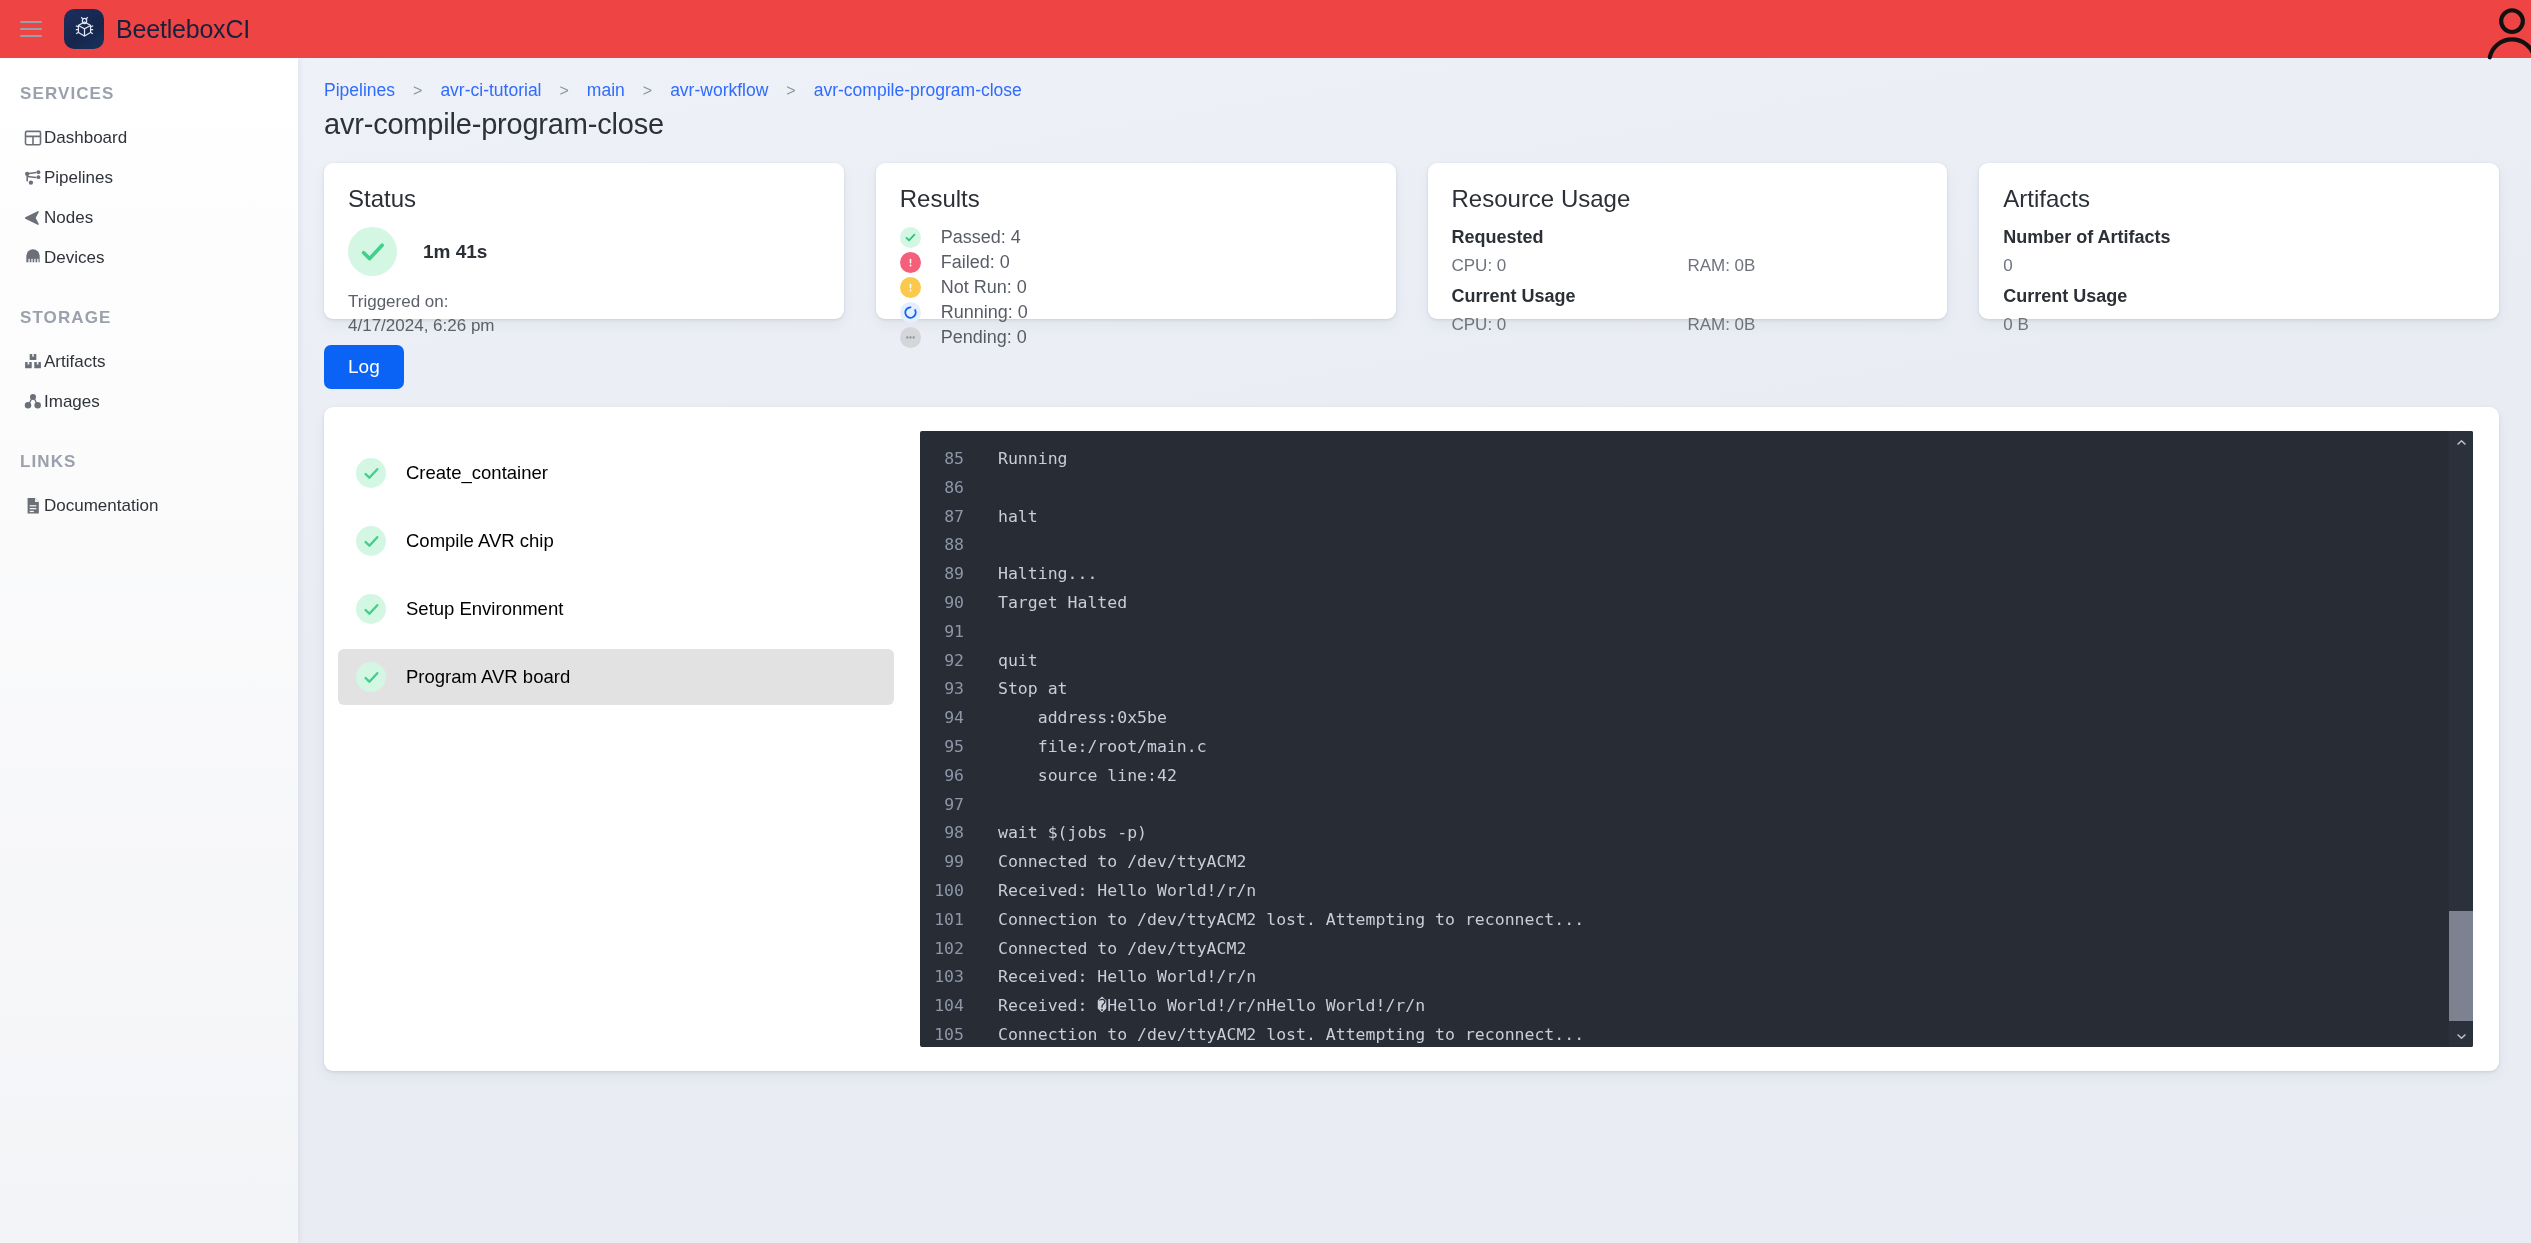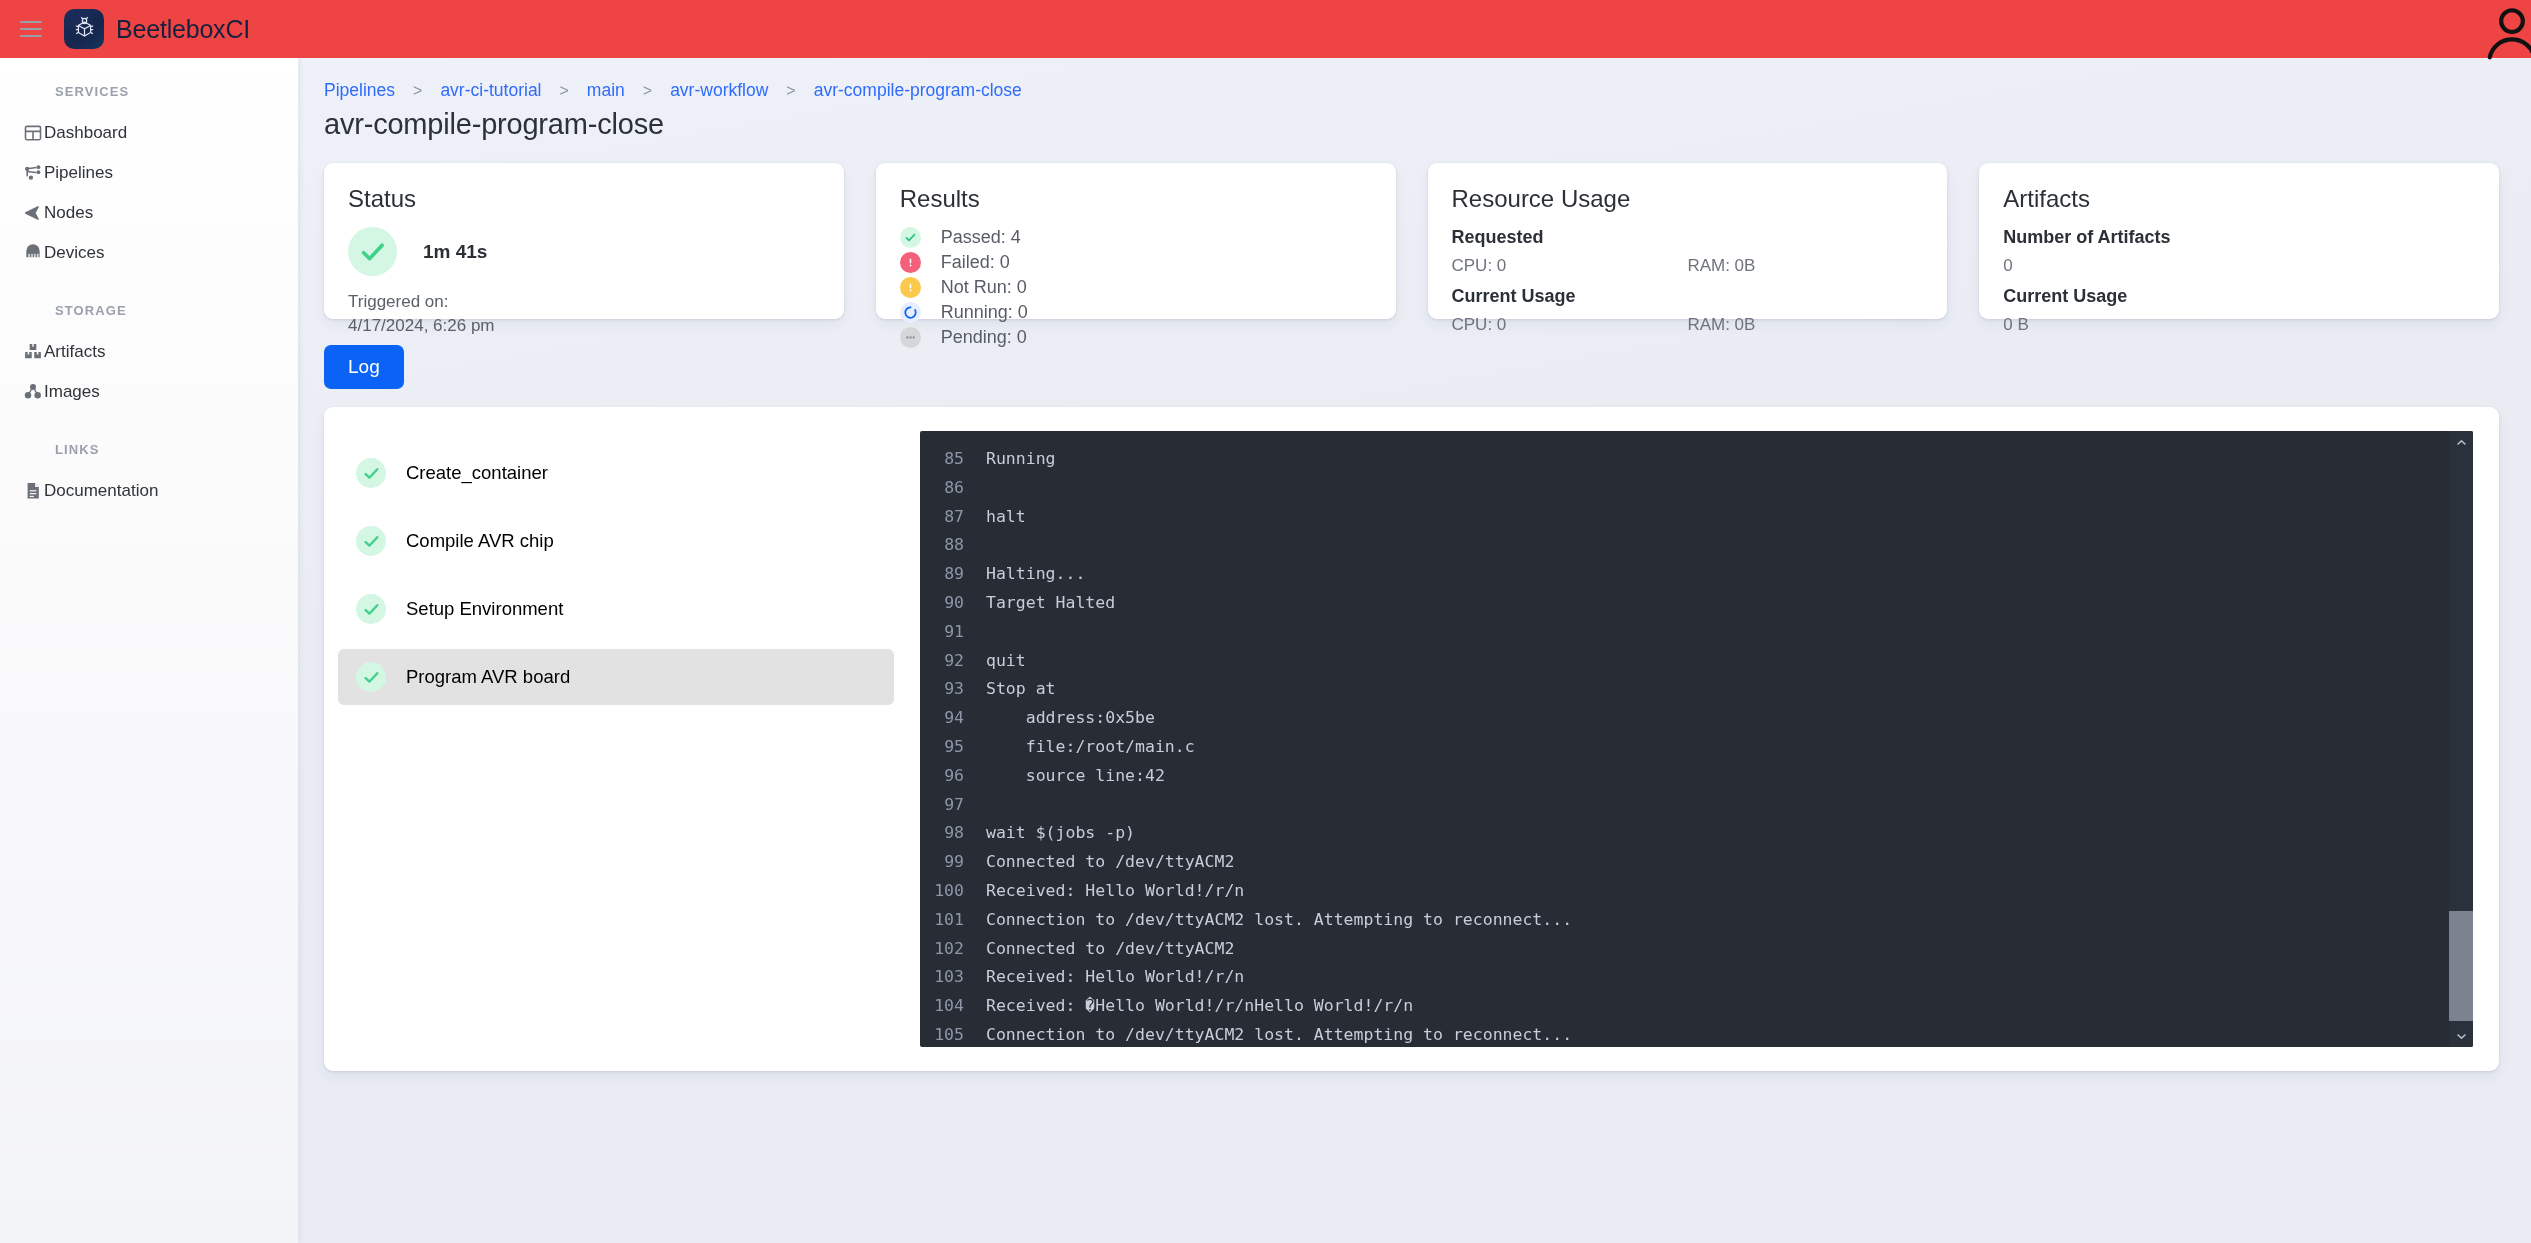--- a/index.html
+++ b/index.html
@@ -38,22 +38,22 @@
   .body-row { flex: 1; display: flex; min-height: 0; }
 
   
   .sidebar {
     width: 298px; min-width: 298px;
     background: linear-gradient(180deg,#ffffff 0%, #fbfbfc 35%, #f3f4f7 100%);
     padding-top: 26px; position: relative; z-index: 20;
     box-shadow: 2px 0 6px rgba(30,40,70,.06);
   }
   .nav-section-label {
-    font-size: 13px; font-weight: bold; letter-spacing: 1.1px;
-    color: #9aa1ac; padding: 0 15px 0 20px; margin-bottom: 14px; margin-left: 35px;
+    font-size: 17px; font-weight: bold; letter-spacing: 1.1px;
+    color: #9aa1ac; padding: 0 15px 0 20px; margin-bottom: 14px;
   }
   .nav-group { margin-bottom: 30px; }
   .nav-item {
     display: flex; align-items: center; gap: 0;
     padding: 9px 0 9px 22px; cursor: pointer; color: #303439;
     font-size: 17px;
   }
   .nav-item .ico { width: 22px; height: 22px; display: flex; align-items: center; justify-content: center; flex: 0 0 22px; }
 
   
@@ -121,21 +121,21 @@
   .step.selected { background: #e2e2e2; }
   .step-ico { width: 30px; height: 30px; border-radius: 50%; background: #d4f7e4;
     display: flex; align-items: center; justify-content: center; flex: 0 0 30px; }
   .step-label { font-size: 18.5px; color: #000000; }
 
   .console {
     flex: 1; min-width: 0; background: #272c35; border-radius: 2px;
     position: relative; overflow: hidden; padding: 14px 0 0 0;
     font-family: "DejaVu Sans Mono", monospace;
   }
-  .log-line { display: flex; font-size: 16.5px; line-height: 28.8px; white-space: pre; }
+  .log-line { display: flex; font-size: 16.5px; line-height: 28.8px; white-space: pre; gap: 12px; }
   .ln { width: 66px; min-width: 66px; text-align: right; color: #8d97a8; padding-right: 22px; }
   .lt { color: #c8ced9; }
 
   
   .scrollbar {
     position: absolute; right: 0; top: 0; bottom: 0; width: 24px;
     background: #2b313b; display: flex; flex-direction: column; align-items: center;
   }
   .sb-arrow { height: 22px; display: flex; align-items: center; justify-content: center; cursor: pointer; }
   .sb-track { flex: 1; width: 100%; position: relative; }

